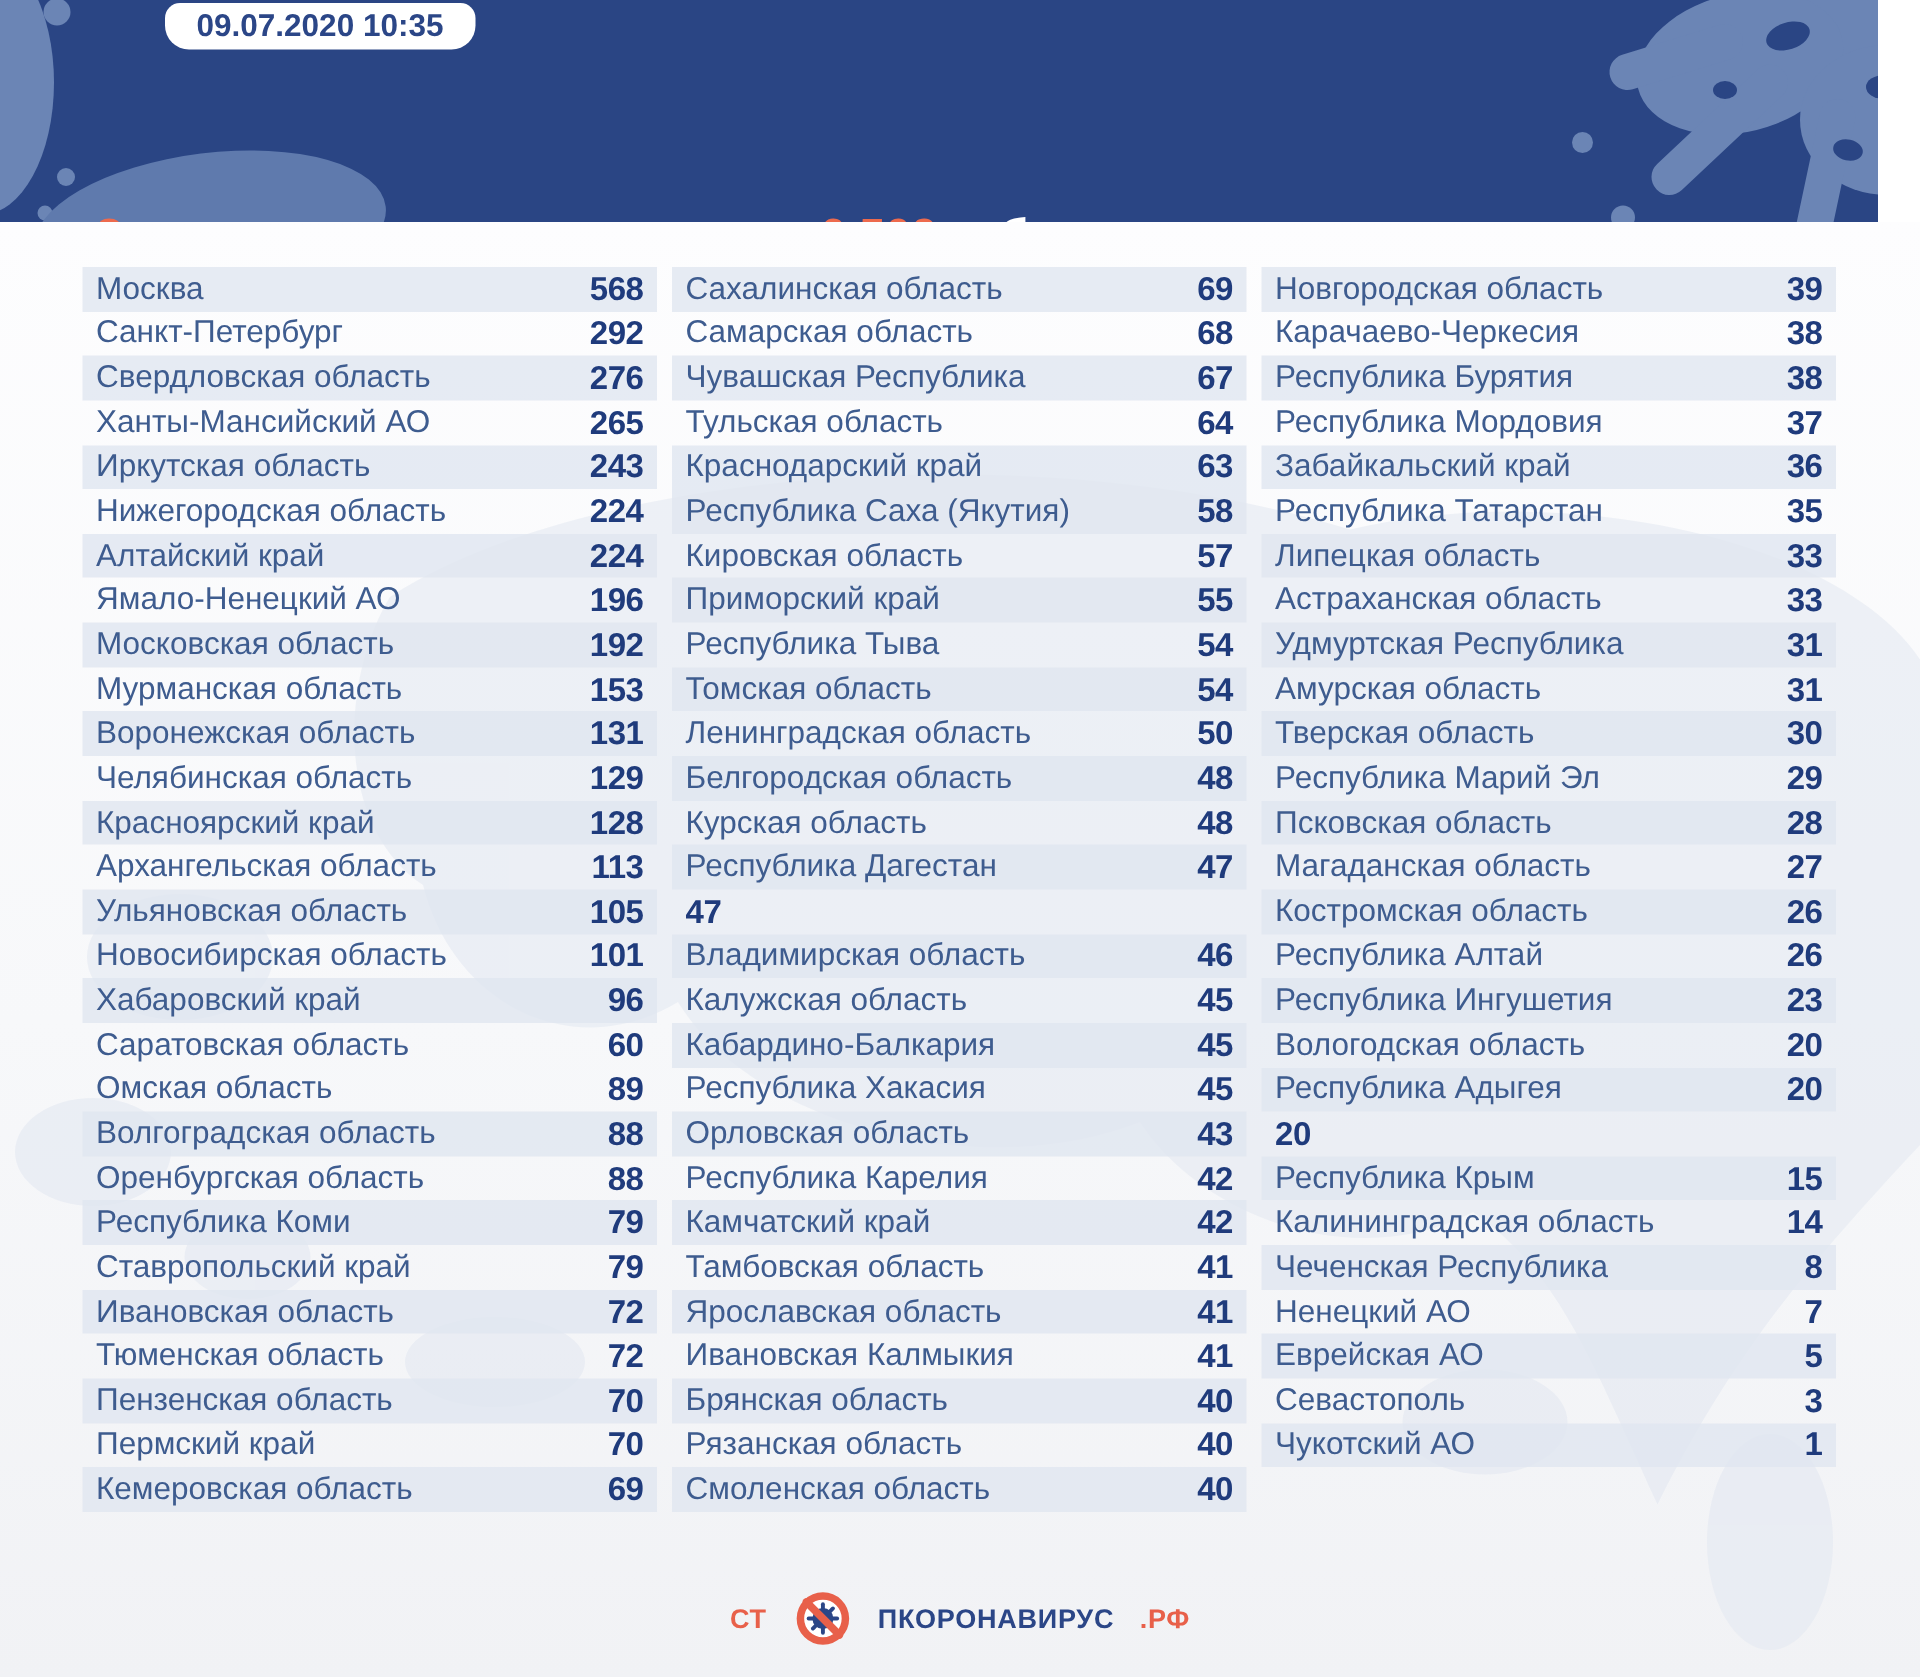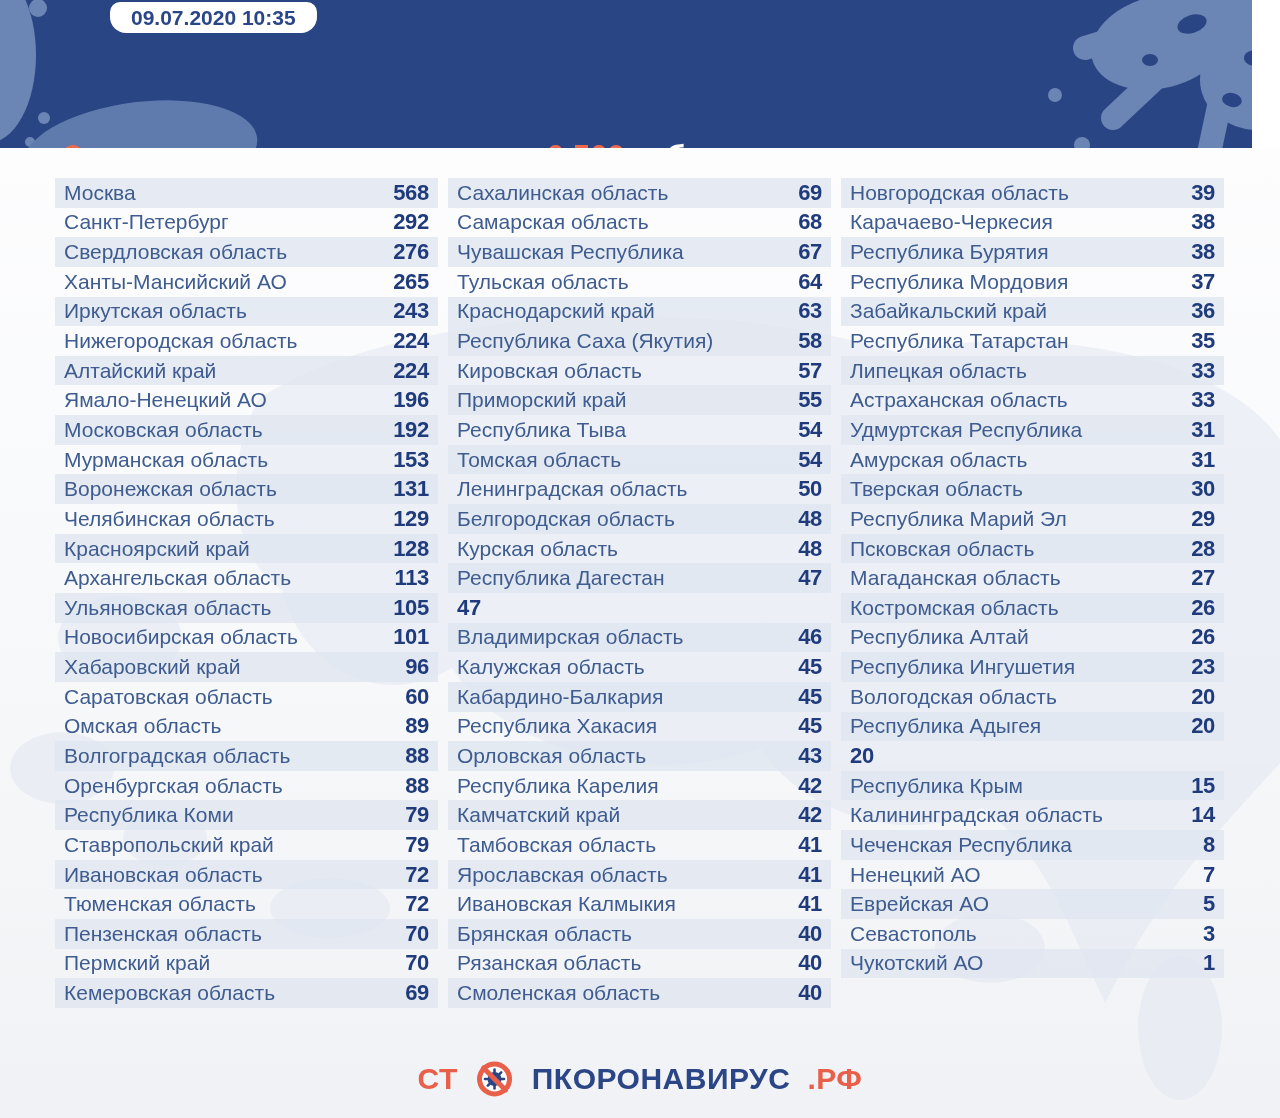--- a/index.html
+++ b/index.html
@@ -38,21 +38,21 @@
     height:29.65px;display:flex;align-items:center;justify-content:space-between;
     padding:0 9px;box-sizing:border-box;
   }
   .row.striped{background:rgba(224,230,240,0.8);}
   .rname{font-size:21px;color:#3E5C8F;white-space:nowrap;}
   .rval{font-size:22px;font-weight:800;color:#1F3B7C;letter-spacing:-.3px;}
   
   .footer-logo{
     position:absolute;left:50%;top:912px;transform:translateX(-50%);
     display:flex;align-items:center;gap:17px;z-index:2;
-    font-weight:800;font-size:30px;letter-spacing:.5px;white-space:nowrap;
+    font-weight:800;font-size:18px;letter-spacing:.5px;white-space:nowrap;
   }
   .lg-or{color:#E8604A;}
   .lg-bl{color:#2B4687;}
   .logo-icon{margin:0 1px;}
 </style>
 </head>
 <body>
 
 <div class="banner">
   <svg class="banner-deco" viewBox="0 0 1280 148" aria-hidden="true">

